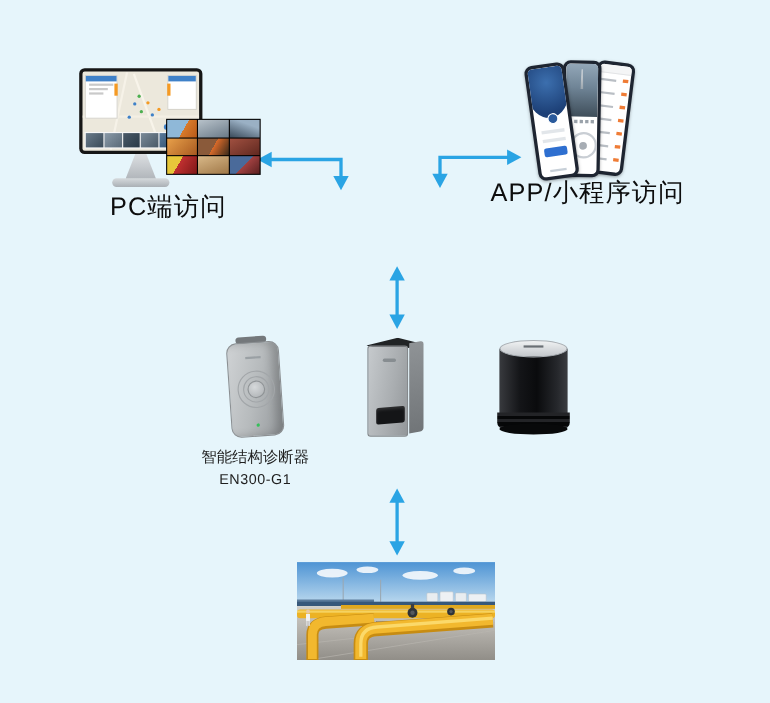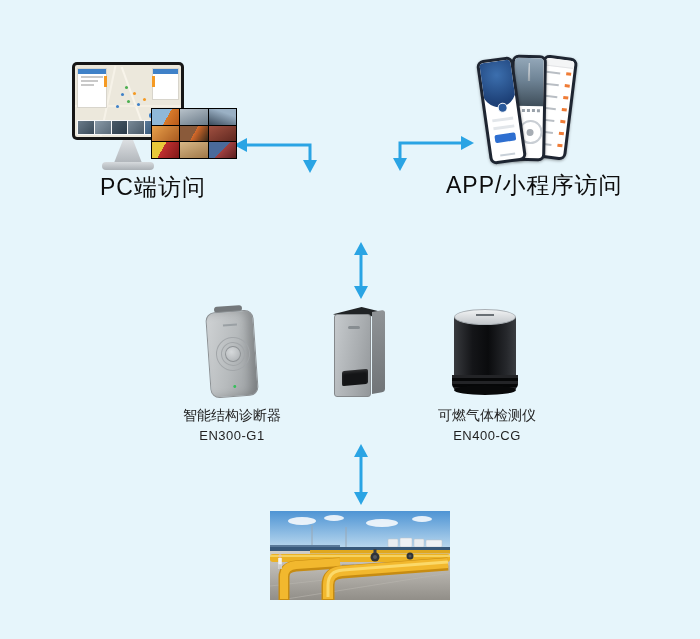--- a/index.html
+++ b/index.html
@@ -9,21 +9,21 @@
   
   #arrows{position:absolute;left:0;top:0;width:700px;height:639px;pointer-events:none;}
 
   
   .cloud-wrap{position:absolute;left:268px;top:166px;width:180px;height:76px;}
   .cloud-wrap svg{display:block;}
 
   
   .big-label{position:absolute;font-size:23px;color:#0d0d0d;letter-spacing:1px;white-space:nowrap;}
   #pc-label{left:100px;top:172px;}
-  #app-label{left:446px;top:170px;text-align:center;}
+  #app-label{left:446px;top:160px;text-align:center;}
 
   
   .monitor{position:absolute;left:72px;top:62px;width:112px;height:78px;background:#161616;border-radius:5px;padding:3px;box-sizing:border-box;z-index:2;}
   .monitor-screen{position:relative;width:100%;height:100%;background:#ece8dc;border-radius:2px;overflow:hidden;}
   .map-road1{position:absolute;left:30%;top:0;width:2px;height:100%;background:#f6f2e8;transform:rotate(12deg);}
   .map-road2{position:absolute;left:55%;top:0;width:2px;height:100%;background:#f8f4ea;transform:rotate(-20deg);}
   .map-road3{position:absolute;left:0;top:55%;width:100%;height:2px;background:#f4efe4;}
   .panel{position:absolute;background:#fff;border:1px solid #d8d5cc;box-sizing:border-box;}
   .panel .panel-head{height:5px;background:#3f81c8;}
   .panel .txtline{height:2px;background:#c9c9c9;margin:2px 3px 0 3px;}
@@ -259,24 +259,20 @@
     </div>
   </div>
 
   <div class="dev3">
     <div class="dev3-body"></div>
     <div class="dev3-ribs"></div>
     <div class="dev3-base"></div>
     <div class="dev3-cap"></div>
     <div class="dev3-captext"></div>
   </div>
-  <div class="device-label" style="left:407px;top:407px;">
-    <div class="name">可燃气体检测仪</div>
-    <div class="model">EN400-CG</div>
-  </div>
 
   <div class="site-photo">
     <svg width="180" height="89" viewBox="0 0 180 89">
       <defs>
         <linearGradient id="sky" x1="0" y1="0" x2="0" y2="1">
           <stop offset="0" stop-color="#4e94d4"></stop>
             <stop offset="1" stop-color="#c2ddf0"></stop>
         </linearGradient>
         <linearGradient id="ground" x1="0" y1="0" x2="0" y2="1">
           <stop offset="0" stop-color="#d2cfc9"></stop>

